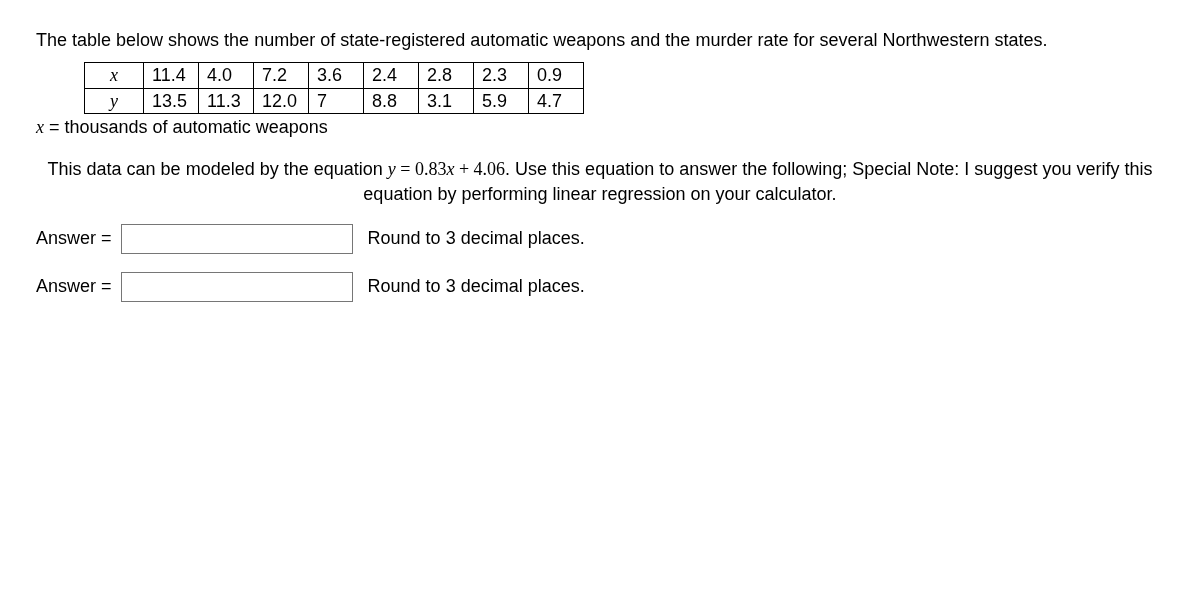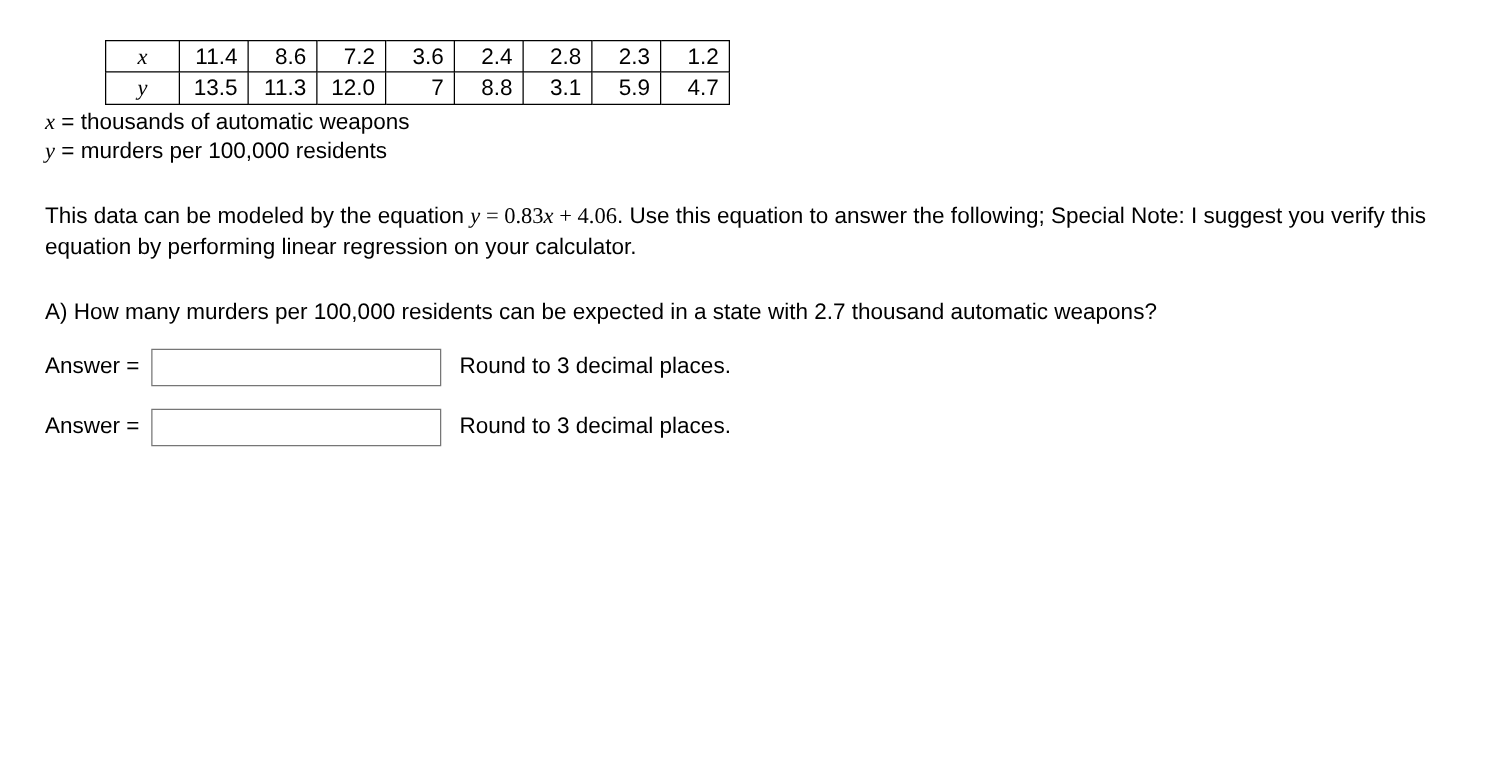--- a/index.html
+++ b/index.html
@@ -16,92 +16,91 @@
   .intro { margin-bottom: 10px; }
   table.data {
     border-collapse: collapse;
     margin-left: 48px;
     margin-top: 4px;
     margin-bottom: 2px;
   }
   table.data td {
     border: 1px solid #000;
     padding: 0 8px;
-    text-align: right;
+    text-align: left;
     font-size: 18px;
     height: 24px;
     min-width: 38px;
   }
   table.data td.hdr {
     font-family: "Times New Roman", serif;
     font-style: italic;
     text-align: center;
     padding: 0 10px;
   }
   .defs { margin-top: 0; margin-bottom: 18px; }
   .defs div { line-height: 1.3; }
   .mathvar { font-family: "Times New Roman", serif; font-style: italic; }
   .eq { font-family: "Times New Roman", serif; }
-  .section { margin-top: 28px; margin-bottom: 18px; }
+  .section { margin-top: 8px; margin-bottom: 18px; text-align: center; }
   .answer-row { margin-top: 18px; margin-bottom: 18px; }
   .answer-row label { margin-right: 4px; }
   .answer-row input {
     font-size: 16px;
     height: 24px;
     width: 222px;
     border: 1px solid #767676;
     background: #fff;
     padding: 2px 4px;
     margin-right: 10px;
     vertical-align: baseline;
   }
 </style>
 </head>
 <body>
 
 <div class="content">
 
+  <p class="intro">The table below shows the number of state-registered automatic weapons and the murder rate for several Northwestern states.</p>
 
   <table class="data">
     <tbody>
         <tr>
       <td class="hdr">x</td>
       <td>11.4</td>
-      <td>8.6</td>
+      <td>4.0</td>
       <td>7.2</td>
       <td>3.6</td>
       <td>2.4</td>
       <td>2.8</td>
       <td>2.3</td>
-      <td>1.2</td>
+      <td>0.9</td>
     </tr>
     <tr>
       <td class="hdr">y</td>
       <td>13.5</td>
       <td>11.3</td>
       <td>12.0</td>
       <td>7</td>
       <td>8.8</td>
       <td>3.1</td>
       <td>5.9</td>
       <td>4.7</td>
     </tr>
   </tbody>
     </table>
 
   <div class="defs">
     <div><span class="mathvar">x</span><span> = thousands of automatic weapons</span></div>
-    <div><span class="mathvar">y</span><span> = murders per 100,000 residents</span></div>
   </div>
 
   <p class="section">
     <span>This data can be modeled by the equation </span><span class="eq"><span class="mathvar">y</span><span> = 0.83</span><span class="mathvar">x</span><span> + 4.06</span></span><span>.  Use this equation to answer the following; Special Note: I suggest you verify this equation by performing linear regression on your calculator.</span>
   </p>
 
-  <p class="section">A) How many murders per 100,000 residents can be expected in a state with 2.7 thousand automatic weapons?</p>
 
   <div class="answer-row">
     <label>Answer =</label>
     <input type="text" style="">
     <span>Round to 3 decimal places.</span>
   </div>
 
 
   <div class="answer-row">
     <label>Answer =</label>

